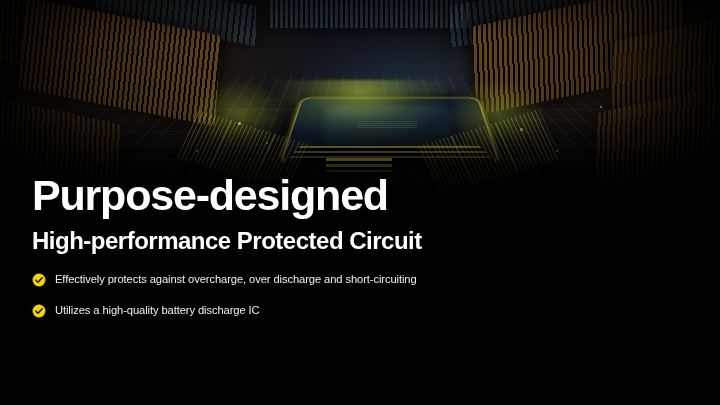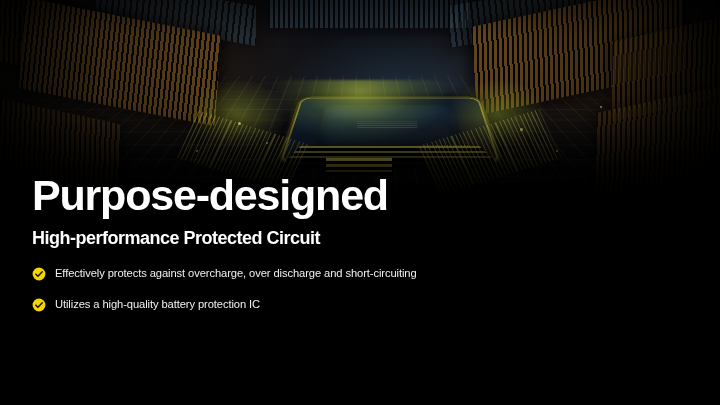--- a/index.html
+++ b/index.html
@@ -161,21 +161,21 @@
     font-size:43px;
     font-weight:bold;
     letter-spacing:-1.2px;
     line-height:1;
     margin-top:6px;
     text-shadow:0 2px 10px rgba(0,0,0,.85);
     white-space:nowrap;
   }
   #subheadline {
     color:#ffffff;
-    font-size:18px;
+    font-size:24px;
     font-weight:bold;
     letter-spacing:-0.5px;
     line-height:1;
     margin-top:12px;
     text-shadow:0 2px 9px rgba(0,0,0,.85);
     white-space:nowrap;
   }
   #bullets { margin-top:19px;text-align:center; }
   .bullet {
     display:flex;
@@ -259,19 +259,19 @@
         <span class="bullet-text">Effectively protects against overcharge, over discharge and short-circuiting</span>
       </div>
 
       <div class="bullet">
         <span class="check-icon">
           <svg viewBox="0 0 24 24">
             <circle cx="12" cy="12" r="11" fill="#f5d400"></circle>
             <path d="M6.6 12.3 L10.2 15.9 L17.5 8.3" fill="none" stroke="#141414" stroke-width="2.6" stroke-linecap="round" stroke-linejoin="round"></path>
           </svg>
         </span>
-        <span class="bullet-text">Utilizes a high-quality battery protection IC</span>
+        <span class="bullet-text">Utilizes a high-quality battery discharge IC</span>
       </div>
 
 
     </div>
   </div>
 </div>
 
 </body></html>

